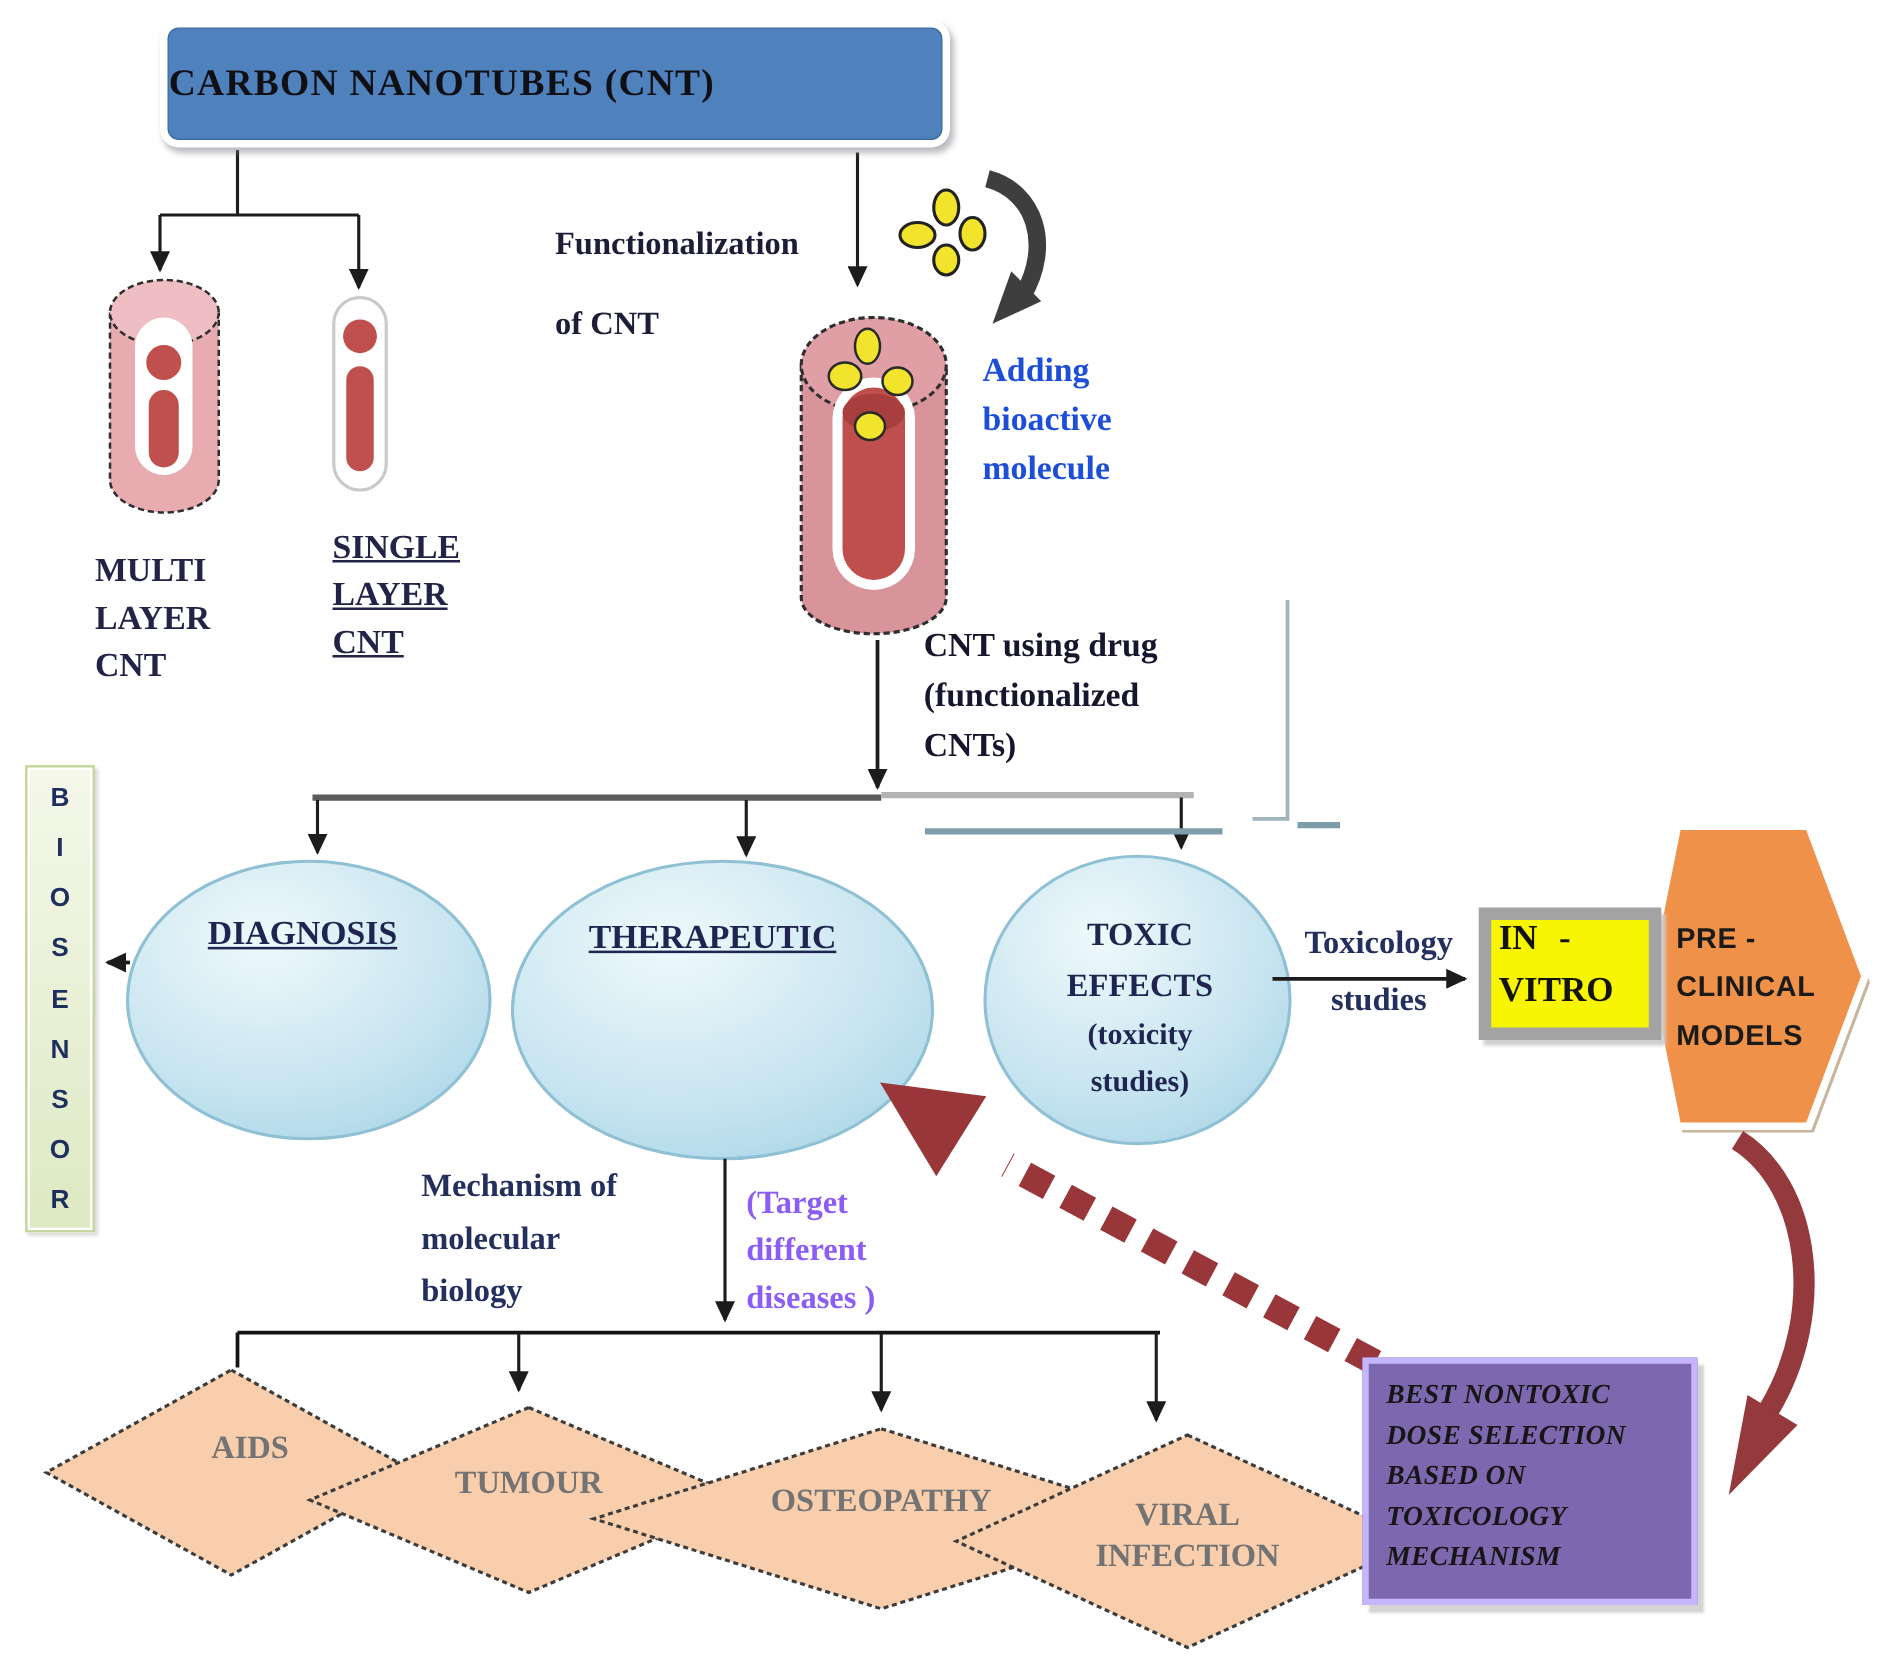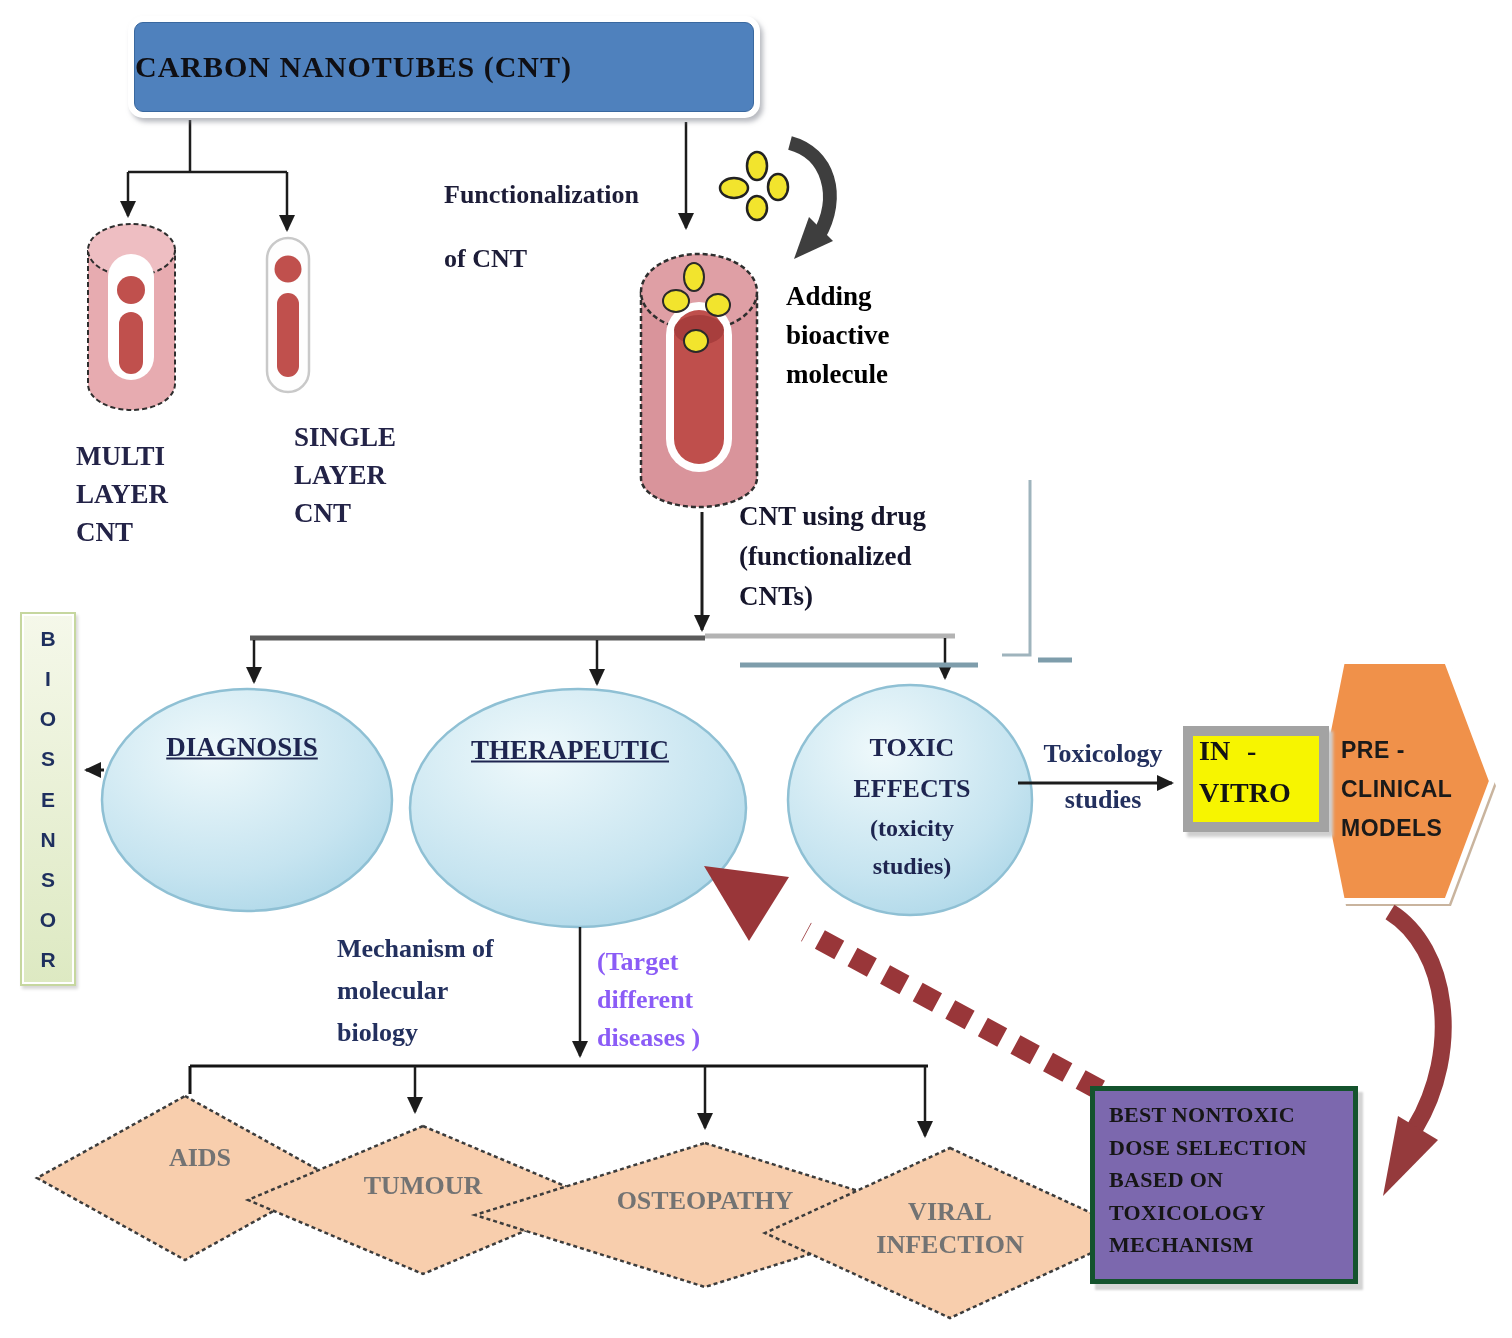--- a/index.html
+++ b/index.html
@@ -31,22 +31,22 @@
   .invitro-outer{position:absolute;left:1183px;top:726px;width:146px;height:106px;
                  background:#a3a3a3;box-shadow:4px 5px 3px #cfcfcf;}
   .invitro-inner{position:absolute;inset:10px;background:#f7f500;}
   .invitro-text{position:absolute;left:16px;top:4px;font-weight:bold;font-size:28px;
                 line-height:42px;color:#131313;word-spacing:10px;}
 
   .hex-text{position:absolute;left:1341px;top:711px;font-family:"Liberation Sans",sans-serif;
             font-weight:bold;font-size:23px;line-height:39px;color:#1a1a1a;letter-spacing:.5px;margin-top:20px;}
 
   .purple-box{position:absolute;left:1090px;top:1086px;width:268px;height:198px;
-              background:#7c68ae;border:5px solid #14532d;box-sizing:border-box;
-              box-shadow:5px 6px 2px #d4d4d4;}
+              background:#7c68ae;border:5px solid #c4b5fd;box-sizing:border-box;
+              box-shadow:5px 6px 2px #d4d4d4;font-style:italic;}
   .purple-text{position:absolute;left:14px;top:8px;font-weight:bold;font-size:22px;
                line-height:32.5px;color:#161616;letter-spacing:.3px;white-space:nowrap;}
 
   .diamond-label{font-size:26px;color:#737373;}
 </style>
 </head>
 <body>
 
 <div id="stage">
 
@@ -176,27 +176,27 @@
   <div class="lbl" style="left:444px;top:163px;font-size:26px;line-height:64px;color:#1d1d38;">
     <div>Functionalization</div>
     <div>of CNT</div>
   </div>
 
   <div class="lbl" style="left:76px;top:437px;font-size:27px;line-height:38px;">
     <div>MULTI</div>
     <div>LAYER</div>
     <div>CNT</div>
   </div>
-  <div class="lbl" style="left:294px;top:418px;font-size:27px;line-height:38px;">
+  <div class="lbl" style="left:266px;top:418px;font-size:27px;line-height:38px;text-decoration:underline;">
     <div>SINGLE</div>
     <div>LAYER</div>
     <div>CNT</div>
   </div>
 
-  <div class="lbl" style="left:786px;top:277px;font-size:27px;line-height:39px;color:#000000;">
+  <div class="lbl" style="left:786px;top:277px;font-size:27px;line-height:39px;color:#1d4ed8;">
     <div>Adding</div>
     <div>bioactive</div>
     <div>molecule</div>
   </div>
 
   <div class="lbl" style="left:739px;top:496px;font-size:27px;line-height:40px;color:#16162c;">
     <div>CNT using drug</div>
     <div>(functionalized</div>
     <div>CNTs)</div>
   </div>

